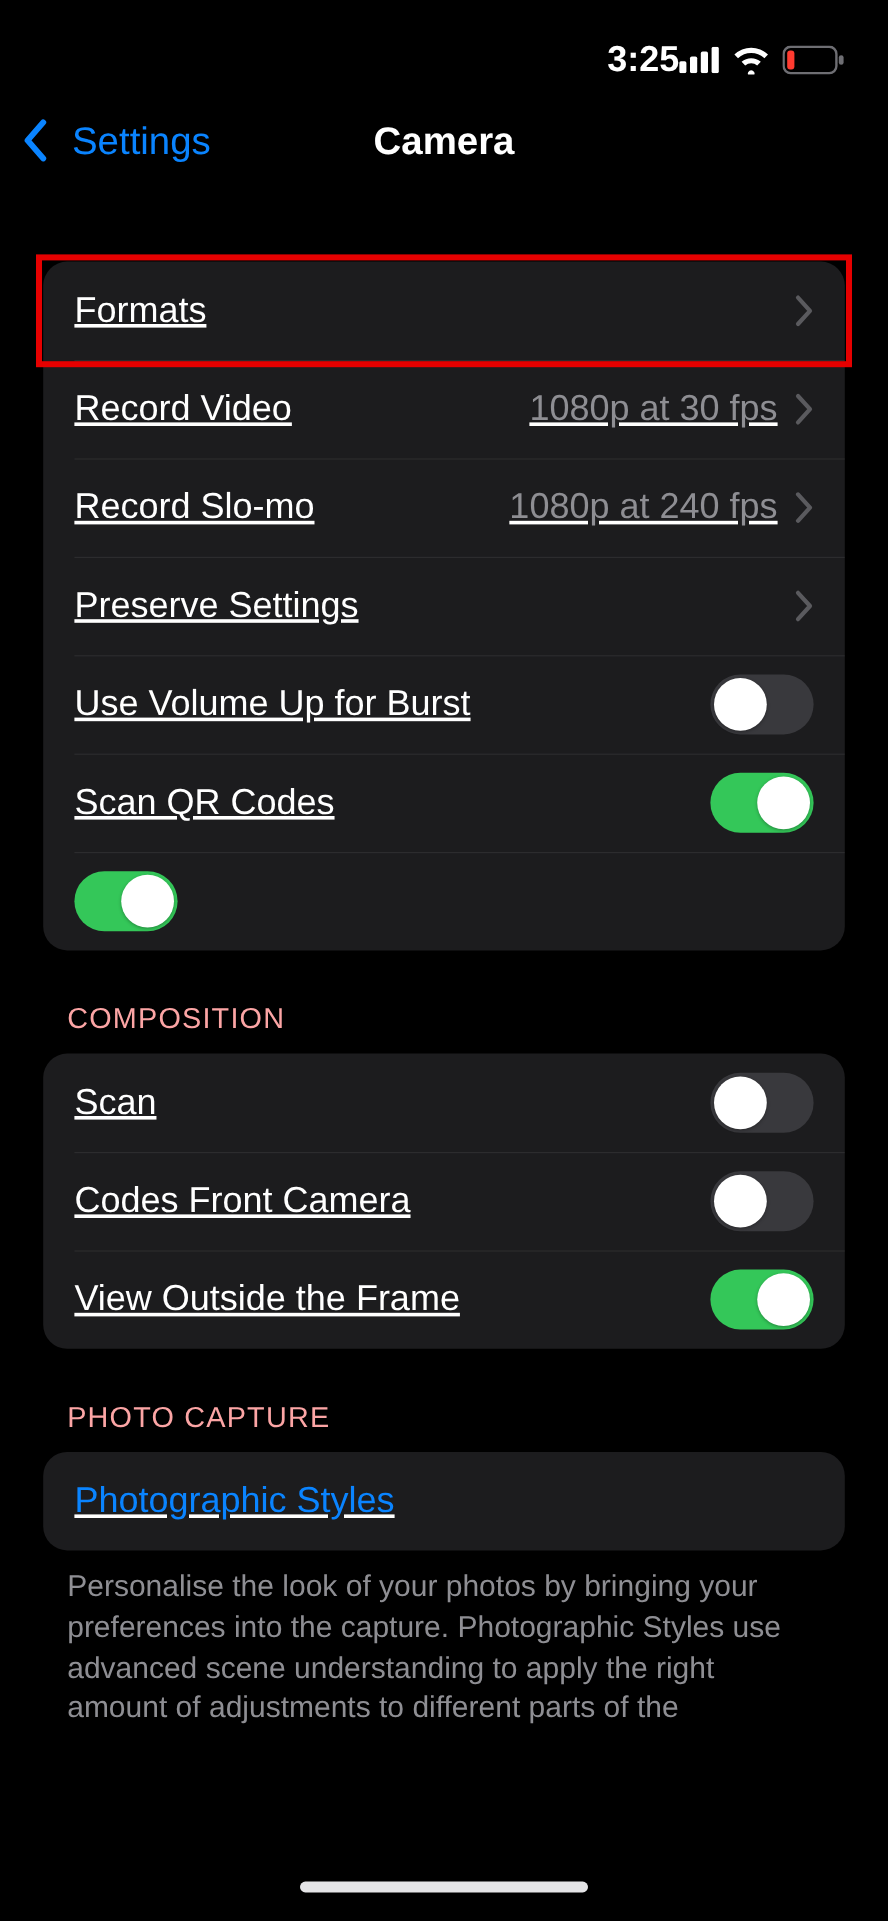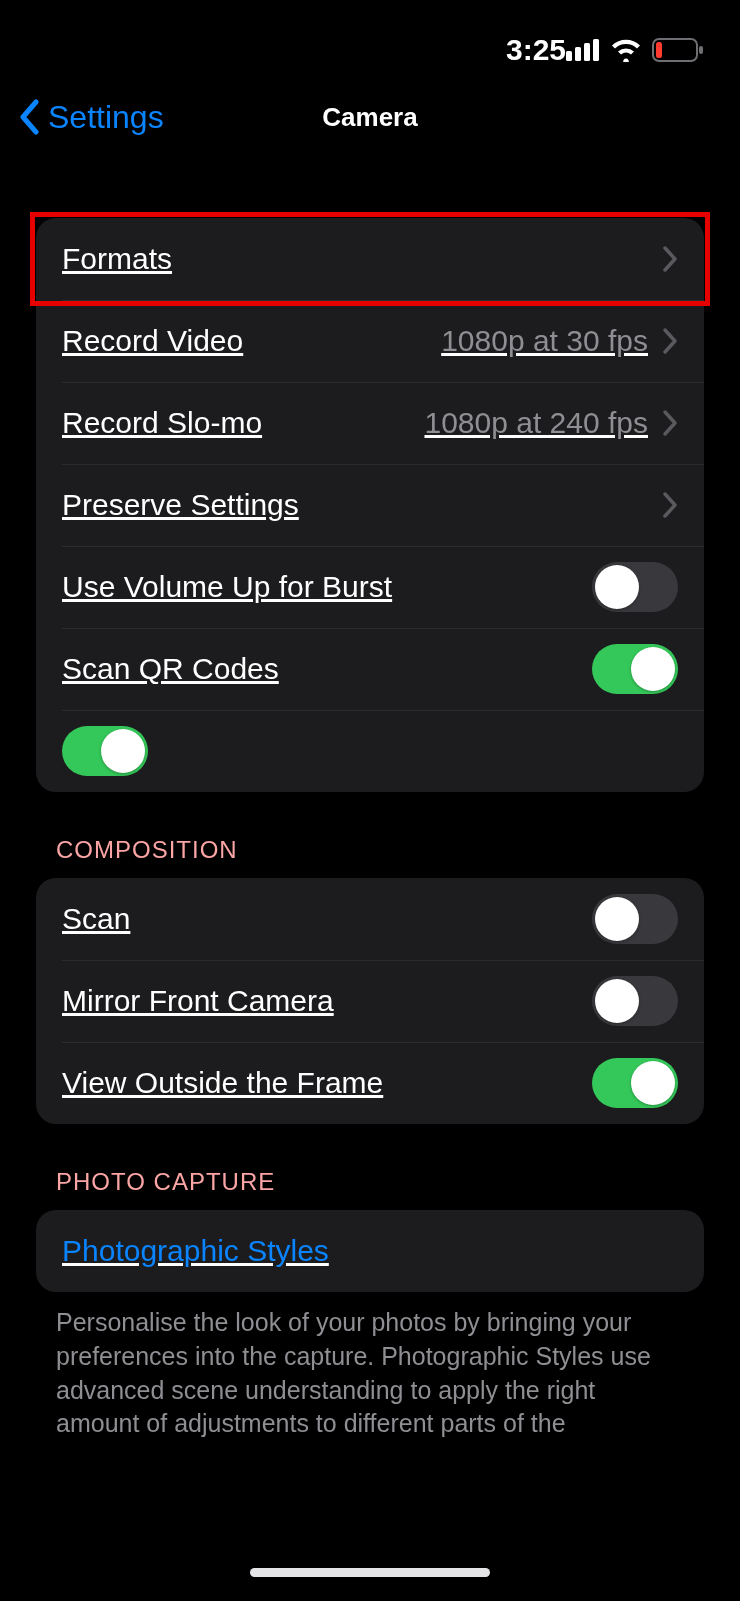--- a/index.html
+++ b/index.html
@@ -34,28 +34,28 @@
     align-items: center;
     padding: 20px 18px 30px 18px;
     position: relative;
     height: 84px;
   }
   .back {
     display: flex;
     align-items: center;
     color: #0a84ff;
     font-size: 32px;
-    gap: 6px;
+    gap: 18px;
   }
   .back svg { margin-right: 2px; }
   .nav-title {
     position: absolute;
     left: 50%;
     transform: translateX(-50%);
-    font-size: 26px;
+    font-size: 32px;
     font-weight: 600;
   }
   .content { padding: 0 36px; }
   .section-header {
     color: #fca5a5;
     font-size: 24px;
     letter-spacing: 1px;
     padding: 44px 20px 14px 20px;
     text-transform: uppercase;
   }
@@ -227,21 +227,21 @@
 
   <div id="header2" class="section-header">COMPOSITION</div>
   <div id="group2" class="group">
       <div class="row">
         <div class="row-label">Scan</div>
         <div class="toggle off">
           <div class="knob"></div>
         </div>
       </div>
       <div class="row">
-        <div class="row-label">Mirror Front Camera</div>
+        <div class="row-label">Codes Front Camera</div>
         <div class="toggle off">
           <div class="knob"></div>
         </div>
       </div>
       <div class="row">
         <div class="row-label">View Outside the Frame</div>
         <div class="toggle on">
           <div class="knob"></div>
         </div>
       </div>

